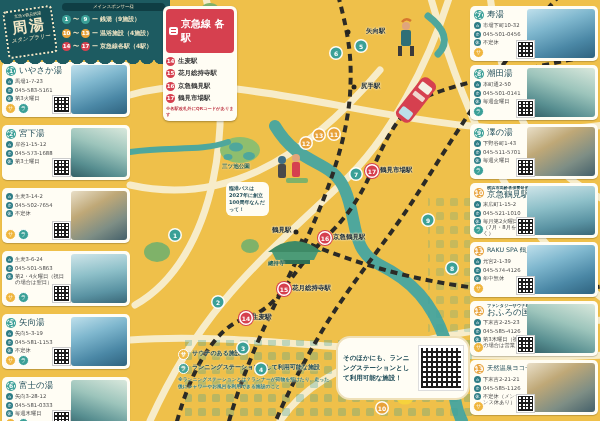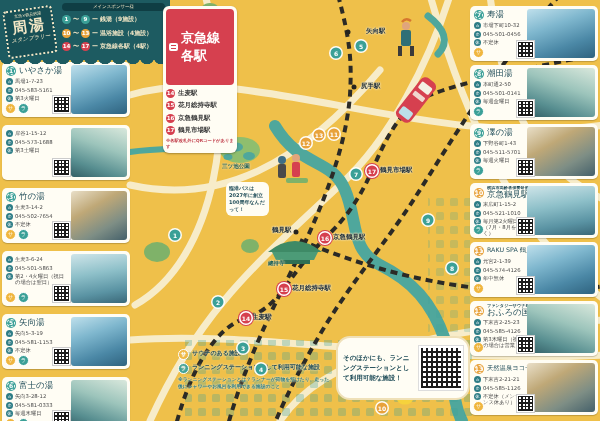--- a/index.html
+++ b/index.html
@@ -21,22 +21,22 @@
   .logo .ls{font-size:5.5px;font-style:italic}
   .lrows{position:absolute;left:62px;top:15px;display:flex;flex-direction:column;gap:4.5px}
   .lrow{display:flex;align-items:center;gap:2px;color:#F3E7C6;font-size:6px;font-weight:bold;white-space:nowrap}
   .lnum{width:9px;height:9px;border-radius:50%;color:#fff;font-size:5.5px;line-height:9px;
       text-align:center;display:inline-block;flex:0 0 9px}
   .c-sento{background:#3BA097}.c-onyoku{background:#E8A23B}.c-station{background:#D6404F}
 
   
   .stbox{position:absolute;left:163px;top:6px;width:74px;background:#FFFDF4;border-radius:6px;
       padding:3px;z-index:7;box-shadow:0 1px 2px rgba(0,0,0,.3);box-sizing:border-box}
-  .sthead{background:#D6404F;border-radius:4px;color:#fff;font-size:13px;font-weight:bold;
-      padding:20px 3px;display:flex;gap:3px;align-items:center}
+  .sthead{background:#D6404F;border-radius:4px;color:#fff;font-size:10px;font-weight:bold;
+      padding:8px 3px;display:flex;gap:3px;align-items:center}
   .train-ic{width:9px;height:8px;background:#fff;border-radius:2px;flex:0 0 9px;
       background-image:linear-gradient(#D6404F,#D6404F),linear-gradient(#D6404F,#D6404F);
       background-size:5px 1px,5px 1px;background-position:2px 2px,2px 4.5px;background-repeat:no-repeat}
   .strow{display:flex;align-items:center;gap:3px;font-size:6.5px;font-weight:bold;color:#3A3A3A;margin-top:3.5px}
   .stnote{font-size:4.3px;color:#C2404D;margin-top:3px;line-height:1.35;font-weight:bold}
 
   
   .colL{position:absolute;left:2px;top:62px;width:128px;display:flex;flex-direction:column;gap:8px;z-index:5}
   .colR{position:absolute;left:470px;top:6px;width:128px;display:flex;flex-direction:column;gap:4px;z-index:5}
   .card{background:#FFFDF4;border-radius:5px;height:55px;flex:0 0 55px;position:relative;
@@ -264,44 +264,44 @@
         </div>
       </div>
       <div class="photo p0"></div>
       <div class="qr"></div>
       <div class="badges">
         <span class="b b-sa">サ</span>
         <span class="b b-ra">ラ</span>
       </div>
     </div>
     <div class="card">
+      <div class="head">
+        <span class="fnum c-sento">2</span>
+        <div class="nwrap">
+          <div class="fname">宮下湯</div>
+        </div>
+      </div>
       <div class="rows">
         <div class="row">
           <span class="ric">⌂</span>
           <span>岸谷1-15-12</span>
         </div>
         <div class="row">
           <span class="ric">✆</span>
           <span>045-573-1688</span>
         </div>
         <div class="row">
           <span class="ric">休</span>
           <span>第3土曜日</span>
         </div>
       </div>
       <div class="photo p1"></div>
       <div class="qr"></div>
     </div>
     <div class="card">
-      <div class="head">
-        <span class="fnum c-sento">3</span>
-        <div class="nwrap">
-          <div class="fname">竹の湯</div>
-        </div>
-      </div>
       <div class="rows">
         <div class="row">
           <span class="ric">⌂</span>
           <span>生麦3-14-2</span>
         </div>
         <div class="row">
           <span class="ric">✆</span>
           <span>045-502-7654</span>
         </div>
         <div class="row">

